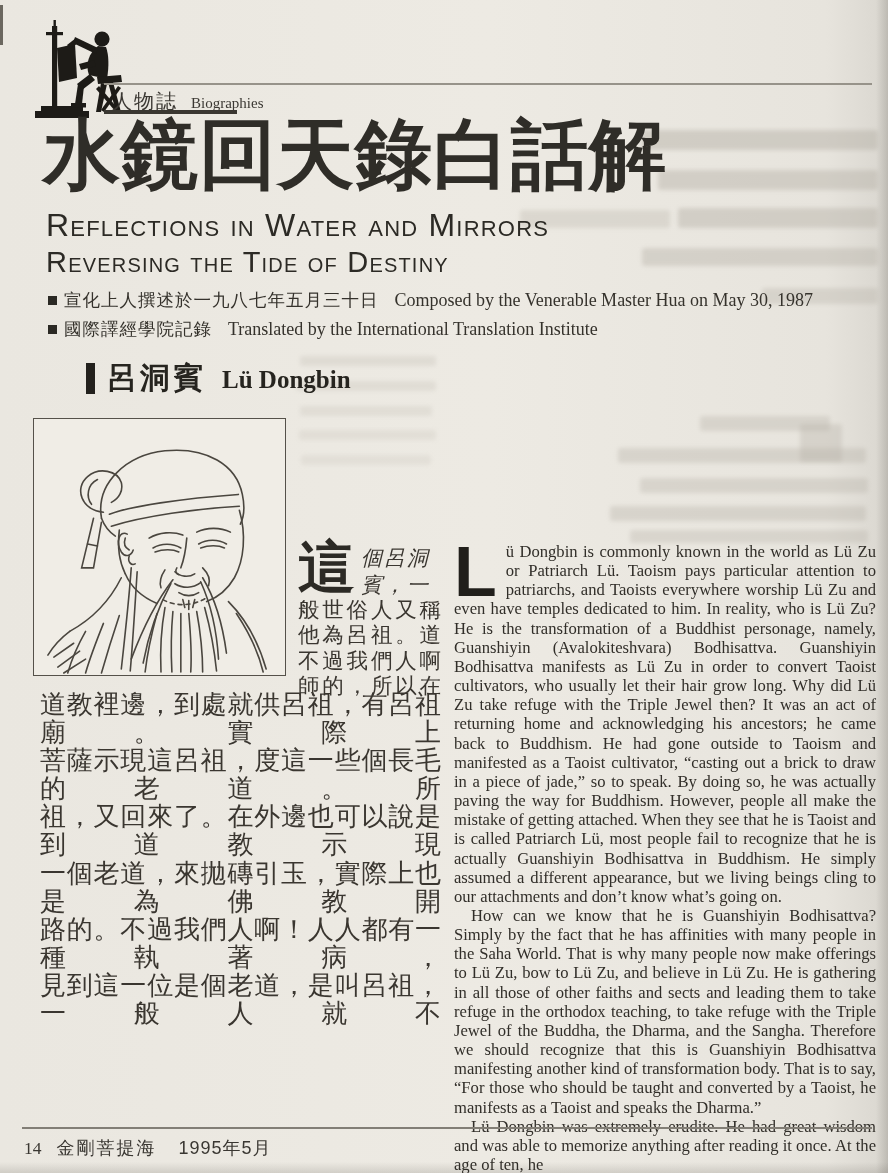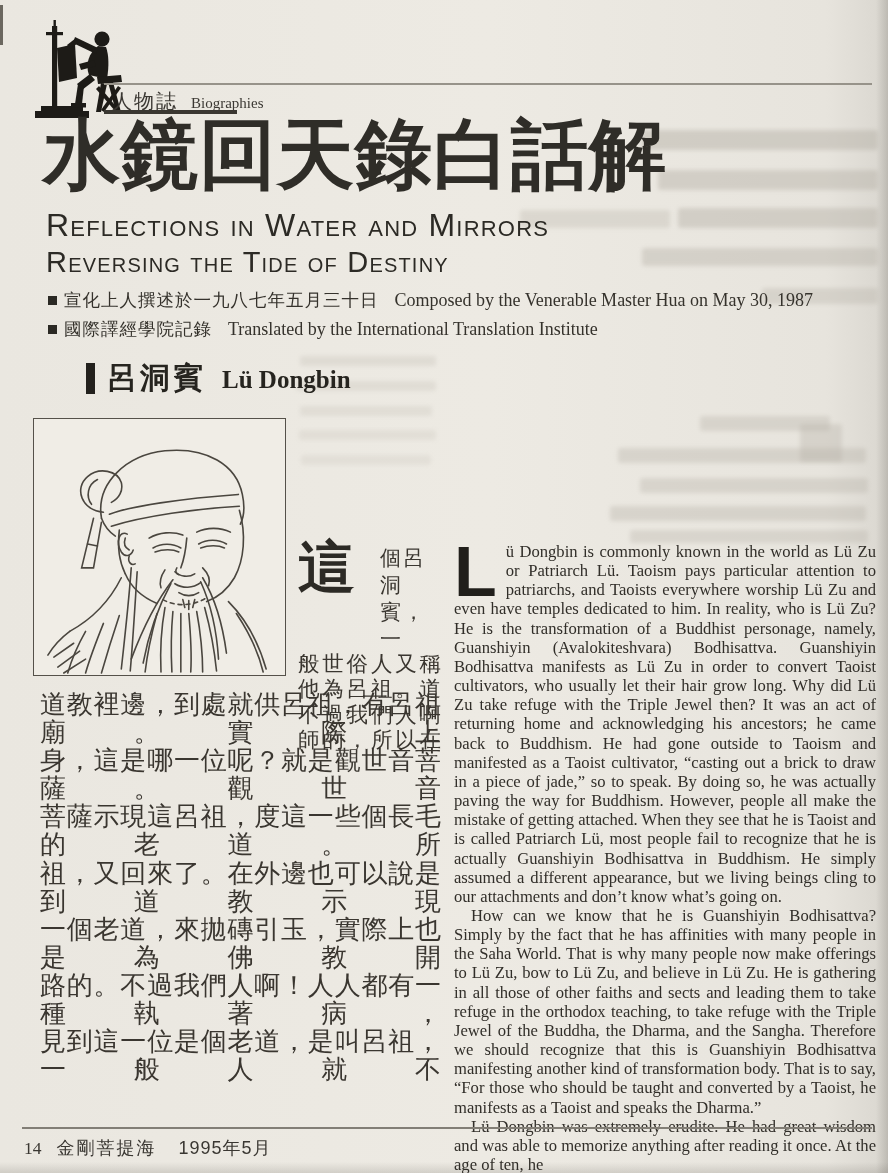--- a/index.html
+++ b/index.html
@@ -38,21 +38,21 @@
   .subject-bar{width:9px;height:31px;background:#23211d;align-self:center;margin-right:12px;flex:0 0 auto;}
   .subject-cn{font-size:30px;font-weight:900;letter-spacing:3px;color:#26241f;}
   .subject-en{font-family:"Liberation Serif",serif;font-size:25px;font-weight:bold;margin-left:16px;color:#26241f;}
   
   .portrait{left:33px;top:418px;width:253px;height:258px;border:1.6px solid #55514a;background:#f0ede6;box-sizing:border-box;}
   .portrait svg{display:block;width:100%;height:100%;}
   
   .cn-narrow{left:298px;top:537px;width:143px;color:#3a3630;}
   .drop-row{display:flex;}
   .cn-dropcap{font-size:57px;line-height:60px;font-weight:900;color:#2c2a25;flex:0 0 auto;}
-  .mini-col{margin-left:25px;margin-top:7px;flex:1;}
+  .mini-col{margin-left:6px;margin-top:7px;flex:1;font-style:italic;}
   .mini-col div{font-size:21px;line-height:27px;letter-spacing:2px;}
   .cn-narrow .nline{font-size:21.5px;line-height:25.4px;text-align:justify;text-align-last:justify;}
   
   .cn-main{left:40px;top:690px;width:401px;color:#3a3630;}
   .cn-main .cline{font-size:26px;line-height:28.1px;text-align:justify;text-align-last:justify;white-space:nowrap;}
   .cn-main .cline{white-space:normal;}
   
   .en-col{left:454px;top:542px;width:422px;font-family:"Liberation Serif",serif;font-size:16.6px;line-height:19.15px;color:#312e29;text-align:justify;}
   .en-col p{margin:0;}
   .en-col p.ind{text-indent:17px;}
@@ -227,21 +227,20 @@
     </span>
   </div>
   <div class="nline">般世俗人又稱</div>
   <div class="nline">他為呂祖。道</div>
   <div class="nline">不過我們人啊</div>
   <div class="nline">師的，所以在</div>
 </div>
 
 <div class="abs cn-main">
   <div class="cline">道教裡邊，到處就供呂祖，有呂祖廟。實際上</div>
-  <div class="cline">身，這是哪一位呢？就是觀世音菩薩。觀世音</div>
   <div class="cline">菩薩示現這呂祖，度這一些個長毛的老道。所</div>
   <div class="cline">祖，又回來了。在外邊也可以說是到道教示現</div>
   <div class="cline">一個老道，來拋磚引玉，實際上也是為佛教開</div>
   <div class="cline">路的。不過我們人啊！人人都有一種執著病，</div>
   <div class="cline">見到這一位是個老道，是叫呂祖，一般人就不</div>
 
 </div>
 
 <div class="abs en-col">
   <p><span class="en-dropcap">L</span><span>ü Dongbin is commonly known in the world as Lü Zu or Patriarch Lü. Taoism pays particular attention to patriarchs, and Taoists everywhere worship Lü Zu and even have temples dedicated to him. In reality, who is Lü Zu? He is the transformation of a Buddhist personage, namely, Guanshiyin (Avalokiteshvara) Bodhisattva. Guanshiyin Bodhisattva manifests as Lü Zu in order to convert Taoist cultivators, who usually let their hair grow long. Why did Lü Zu take refuge with the Triple Jewel then? It was an act of returning home and acknowledging his ancestors; he came back to Buddhism. He had gone outside to Taoism and manifested as a Taoist cultivator, “casting out a brick to draw in a piece of jade,” so to speak. By doing so, he was actually paving the way for Buddhism. However, people all make the mistake of getting attached. When they see that he is Taoist and is called Patriarch Lü, most people fail to recognize that he is actually Guanshiyin Bodhisattva in Buddhism. He simply assumed a different appearance, but we living beings cling to our attachments and don’t know what’s going on.</span></p>

